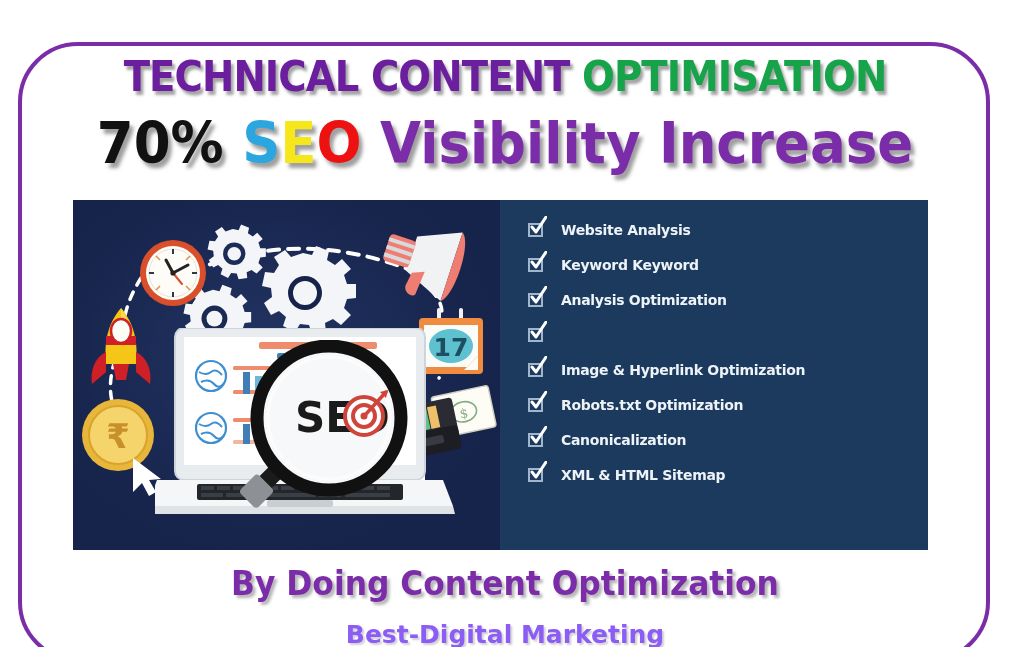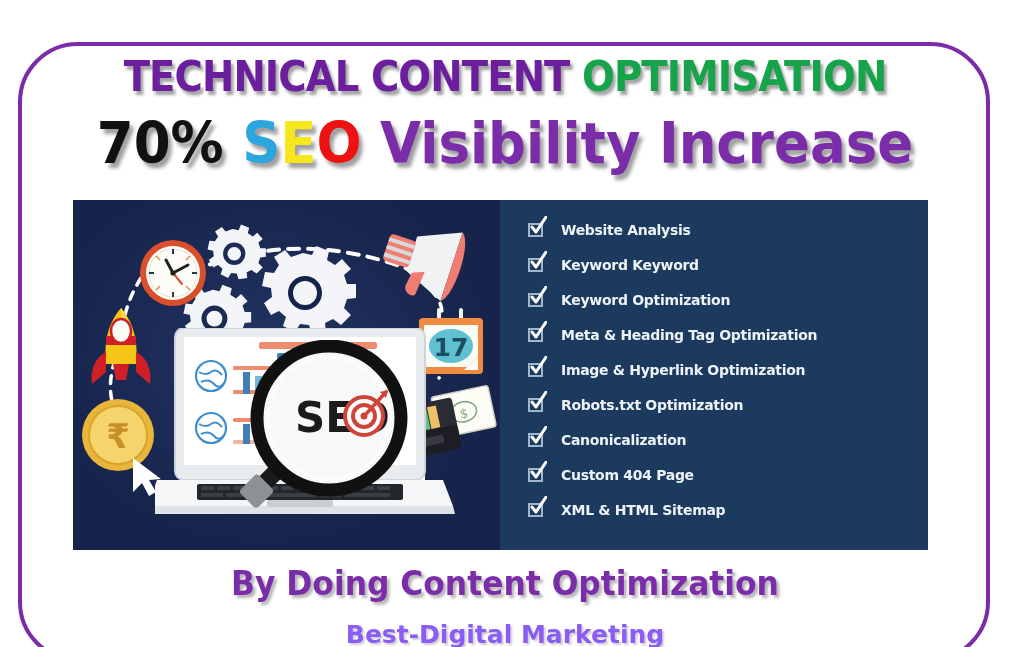--- a/index.html
+++ b/index.html
@@ -325,30 +325,29 @@
         </span>
         <span class="lbl">Keyword Keyword</span>
       </div>
       <div class="row">
         <span class="cbx">
           <span class="box"></span>
           <svg class="tick" viewBox="0 0 17 19">
               <path d="M2 11 L6 16 L16 1" fill="none" stroke="#ffffff" stroke-width="3" stroke-linecap="round" stroke-linejoin="round"></path>
             </svg>
         </span>
-        <span class="lbl">Keyword Optimization</span>
-      </div>
-      <div class="row">
-        <span class="cbx">
-          <span class="box"></span>
-          <svg class="tick" viewBox="0 0 17 19">
-              <path d="M2 11 L6 16 L16 1" fill="none" stroke="#ffffff" stroke-width="3" stroke-linecap="round" stroke-linejoin="round"></path>
-            </svg>
-        </span>
-        <span class="lbl">Meta &amp; Heading Tag Optimization</span>
+        <span class="lbl">Analysis Optimization</span>
+      </div>
+      <div class="row">
+        <span class="cbx">
+          <span class="box"></span>
+          <svg class="tick" viewBox="0 0 17 19">
+              <path d="M2 11 L6 16 L16 1" fill="none" stroke="#ffffff" stroke-width="3" stroke-linecap="round" stroke-linejoin="round"></path>
+            </svg>
+        </span>
       </div>
       <div class="row">
         <span class="cbx">
           <span class="box"></span>
           <svg class="tick" viewBox="0 0 17 19">
               <path d="M2 11 L6 16 L16 1" fill="none" stroke="#ffffff" stroke-width="3" stroke-linecap="round" stroke-linejoin="round"></path>
             </svg>
         </span>
         <span class="lbl">Image &amp; Hyperlink Optimization</span>
       </div>
@@ -362,29 +361,20 @@
         <span class="lbl">Robots.txt Optimization</span>
       </div>
       <div class="row">
         <span class="cbx">
           <span class="box"></span>
           <svg class="tick" viewBox="0 0 17 19">
               <path d="M2 11 L6 16 L16 1" fill="none" stroke="#ffffff" stroke-width="3" stroke-linecap="round" stroke-linejoin="round"></path>
             </svg>
         </span>
         <span class="lbl">Canonicalization</span>
-      </div>
-      <div class="row">
-        <span class="cbx">
-          <span class="box"></span>
-          <svg class="tick" viewBox="0 0 17 19">
-              <path d="M2 11 L6 16 L16 1" fill="none" stroke="#ffffff" stroke-width="3" stroke-linecap="round" stroke-linejoin="round"></path>
-            </svg>
-        </span>
-        <span class="lbl">Custom 404 Page</span>
       </div>
       <div class="row">
         <span class="cbx">
           <span class="box"></span>
           <svg class="tick" viewBox="0 0 17 19">
               <path d="M2 11 L6 16 L16 1" fill="none" stroke="#ffffff" stroke-width="3" stroke-linecap="round" stroke-linejoin="round"></path>
             </svg>
         </span>
         <span class="lbl">XML &amp; HTML Sitemap</span>
       </div>

